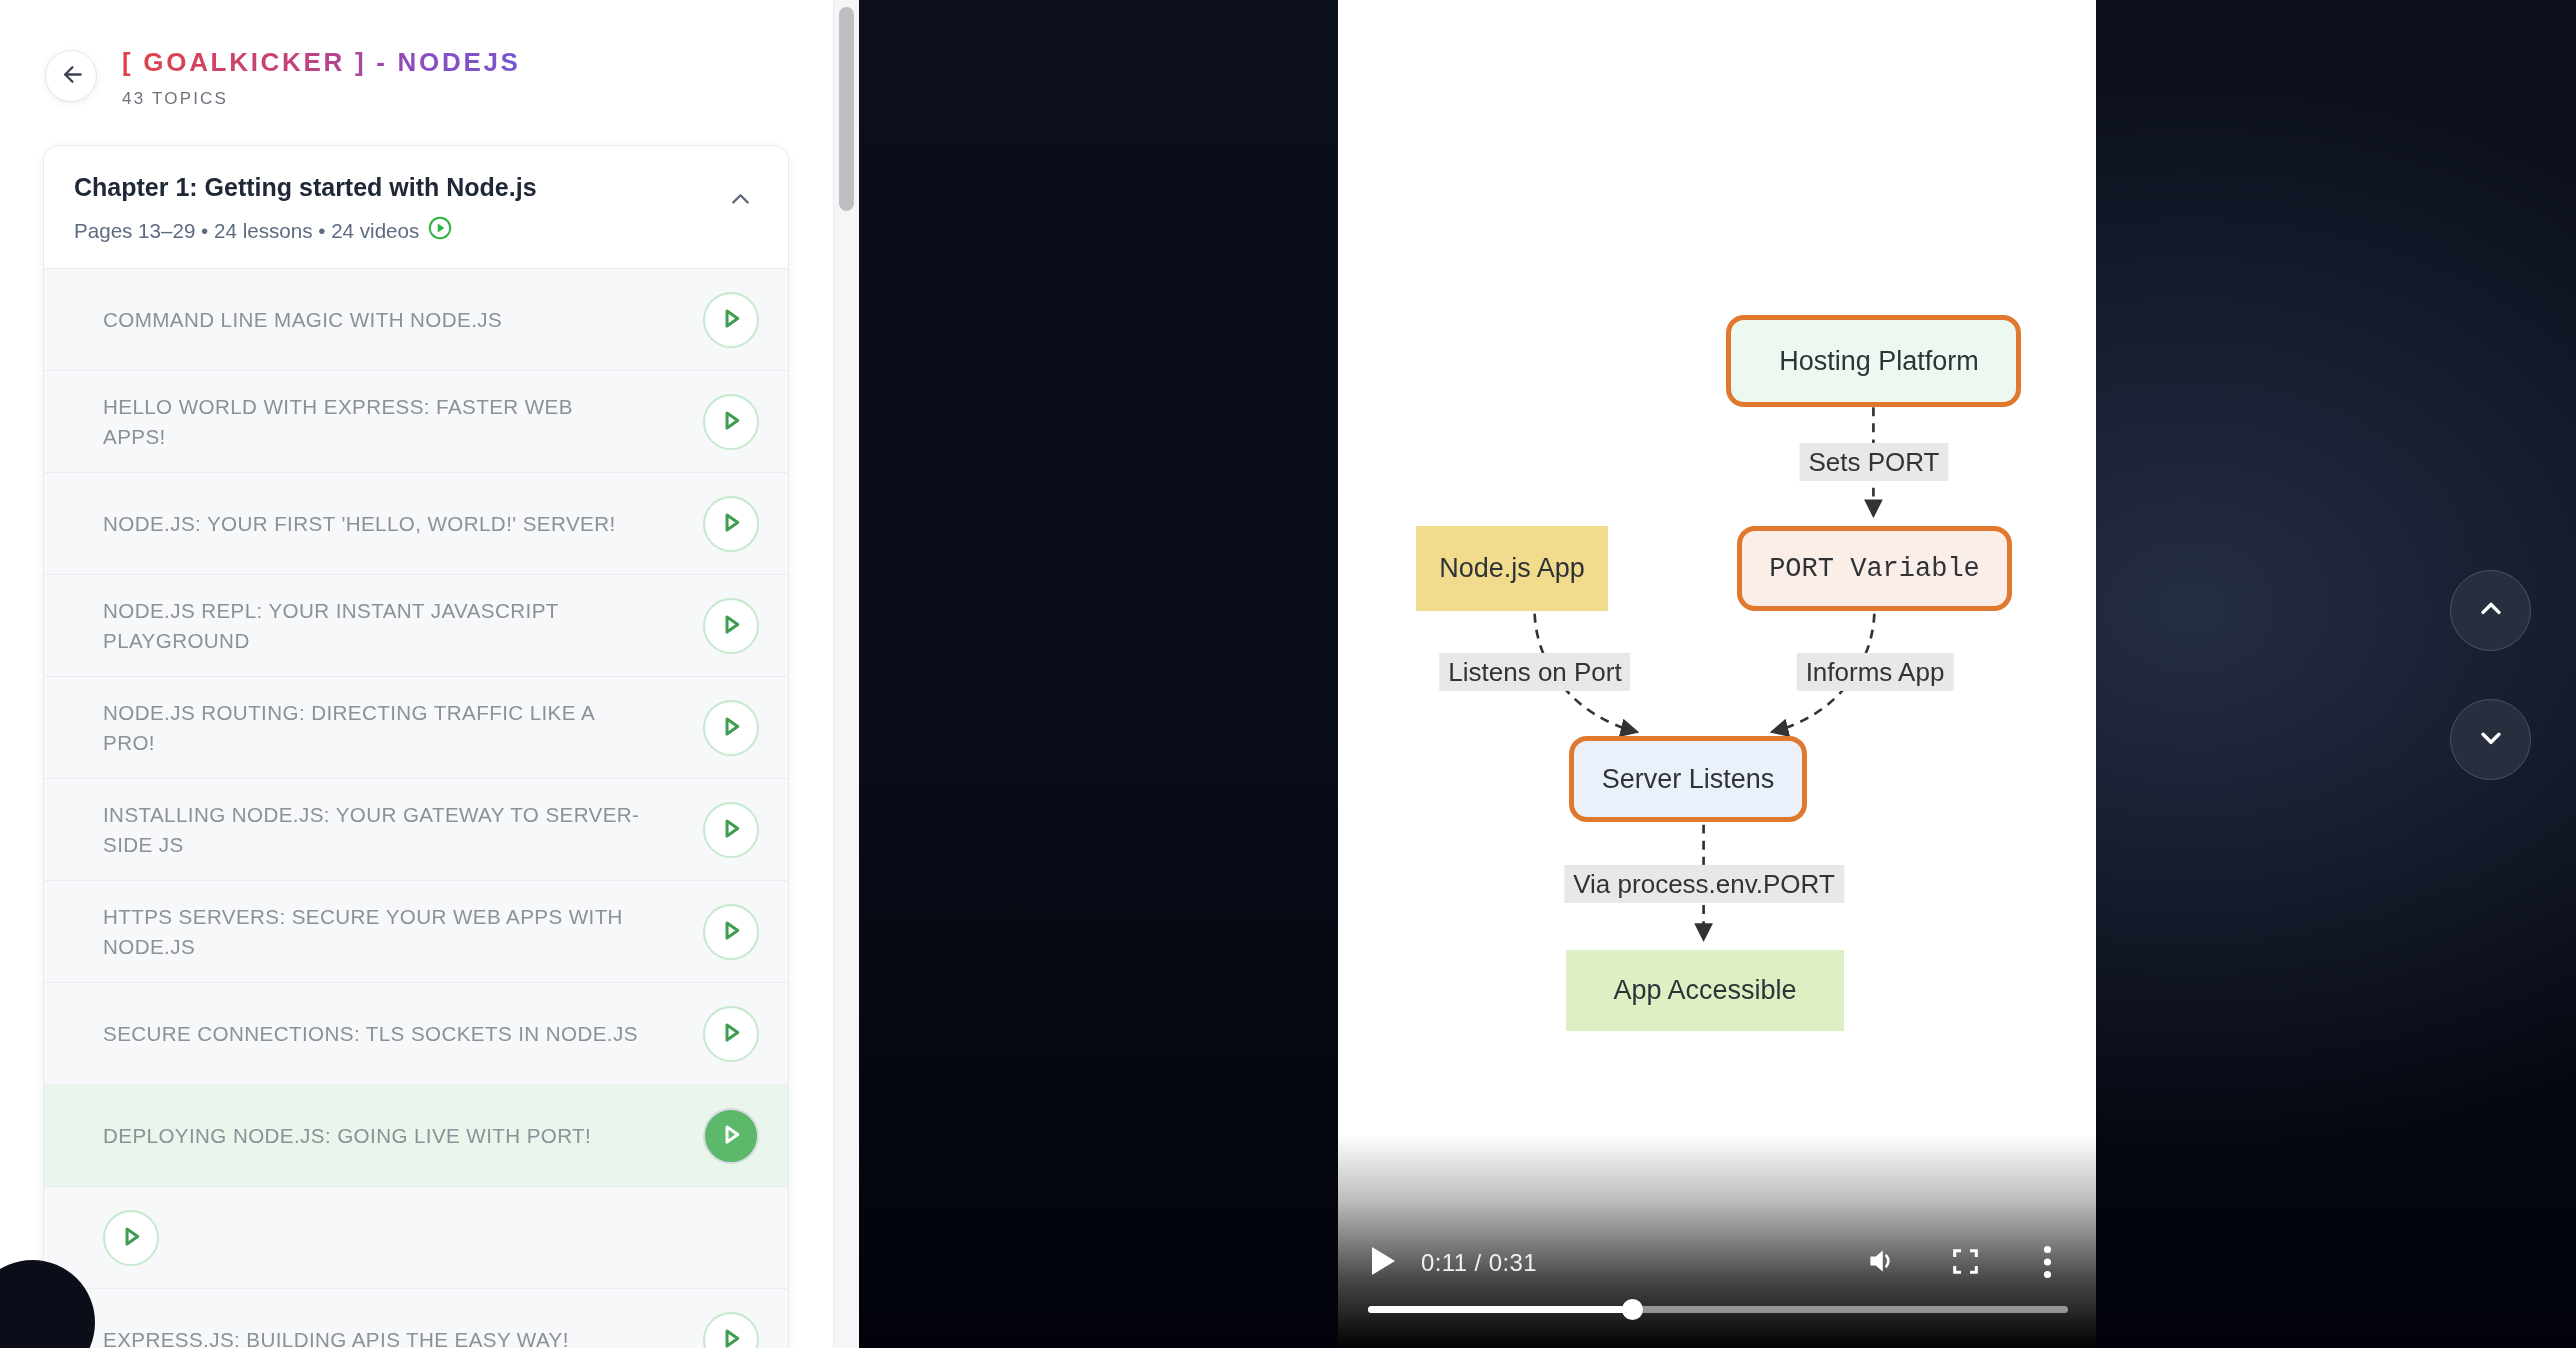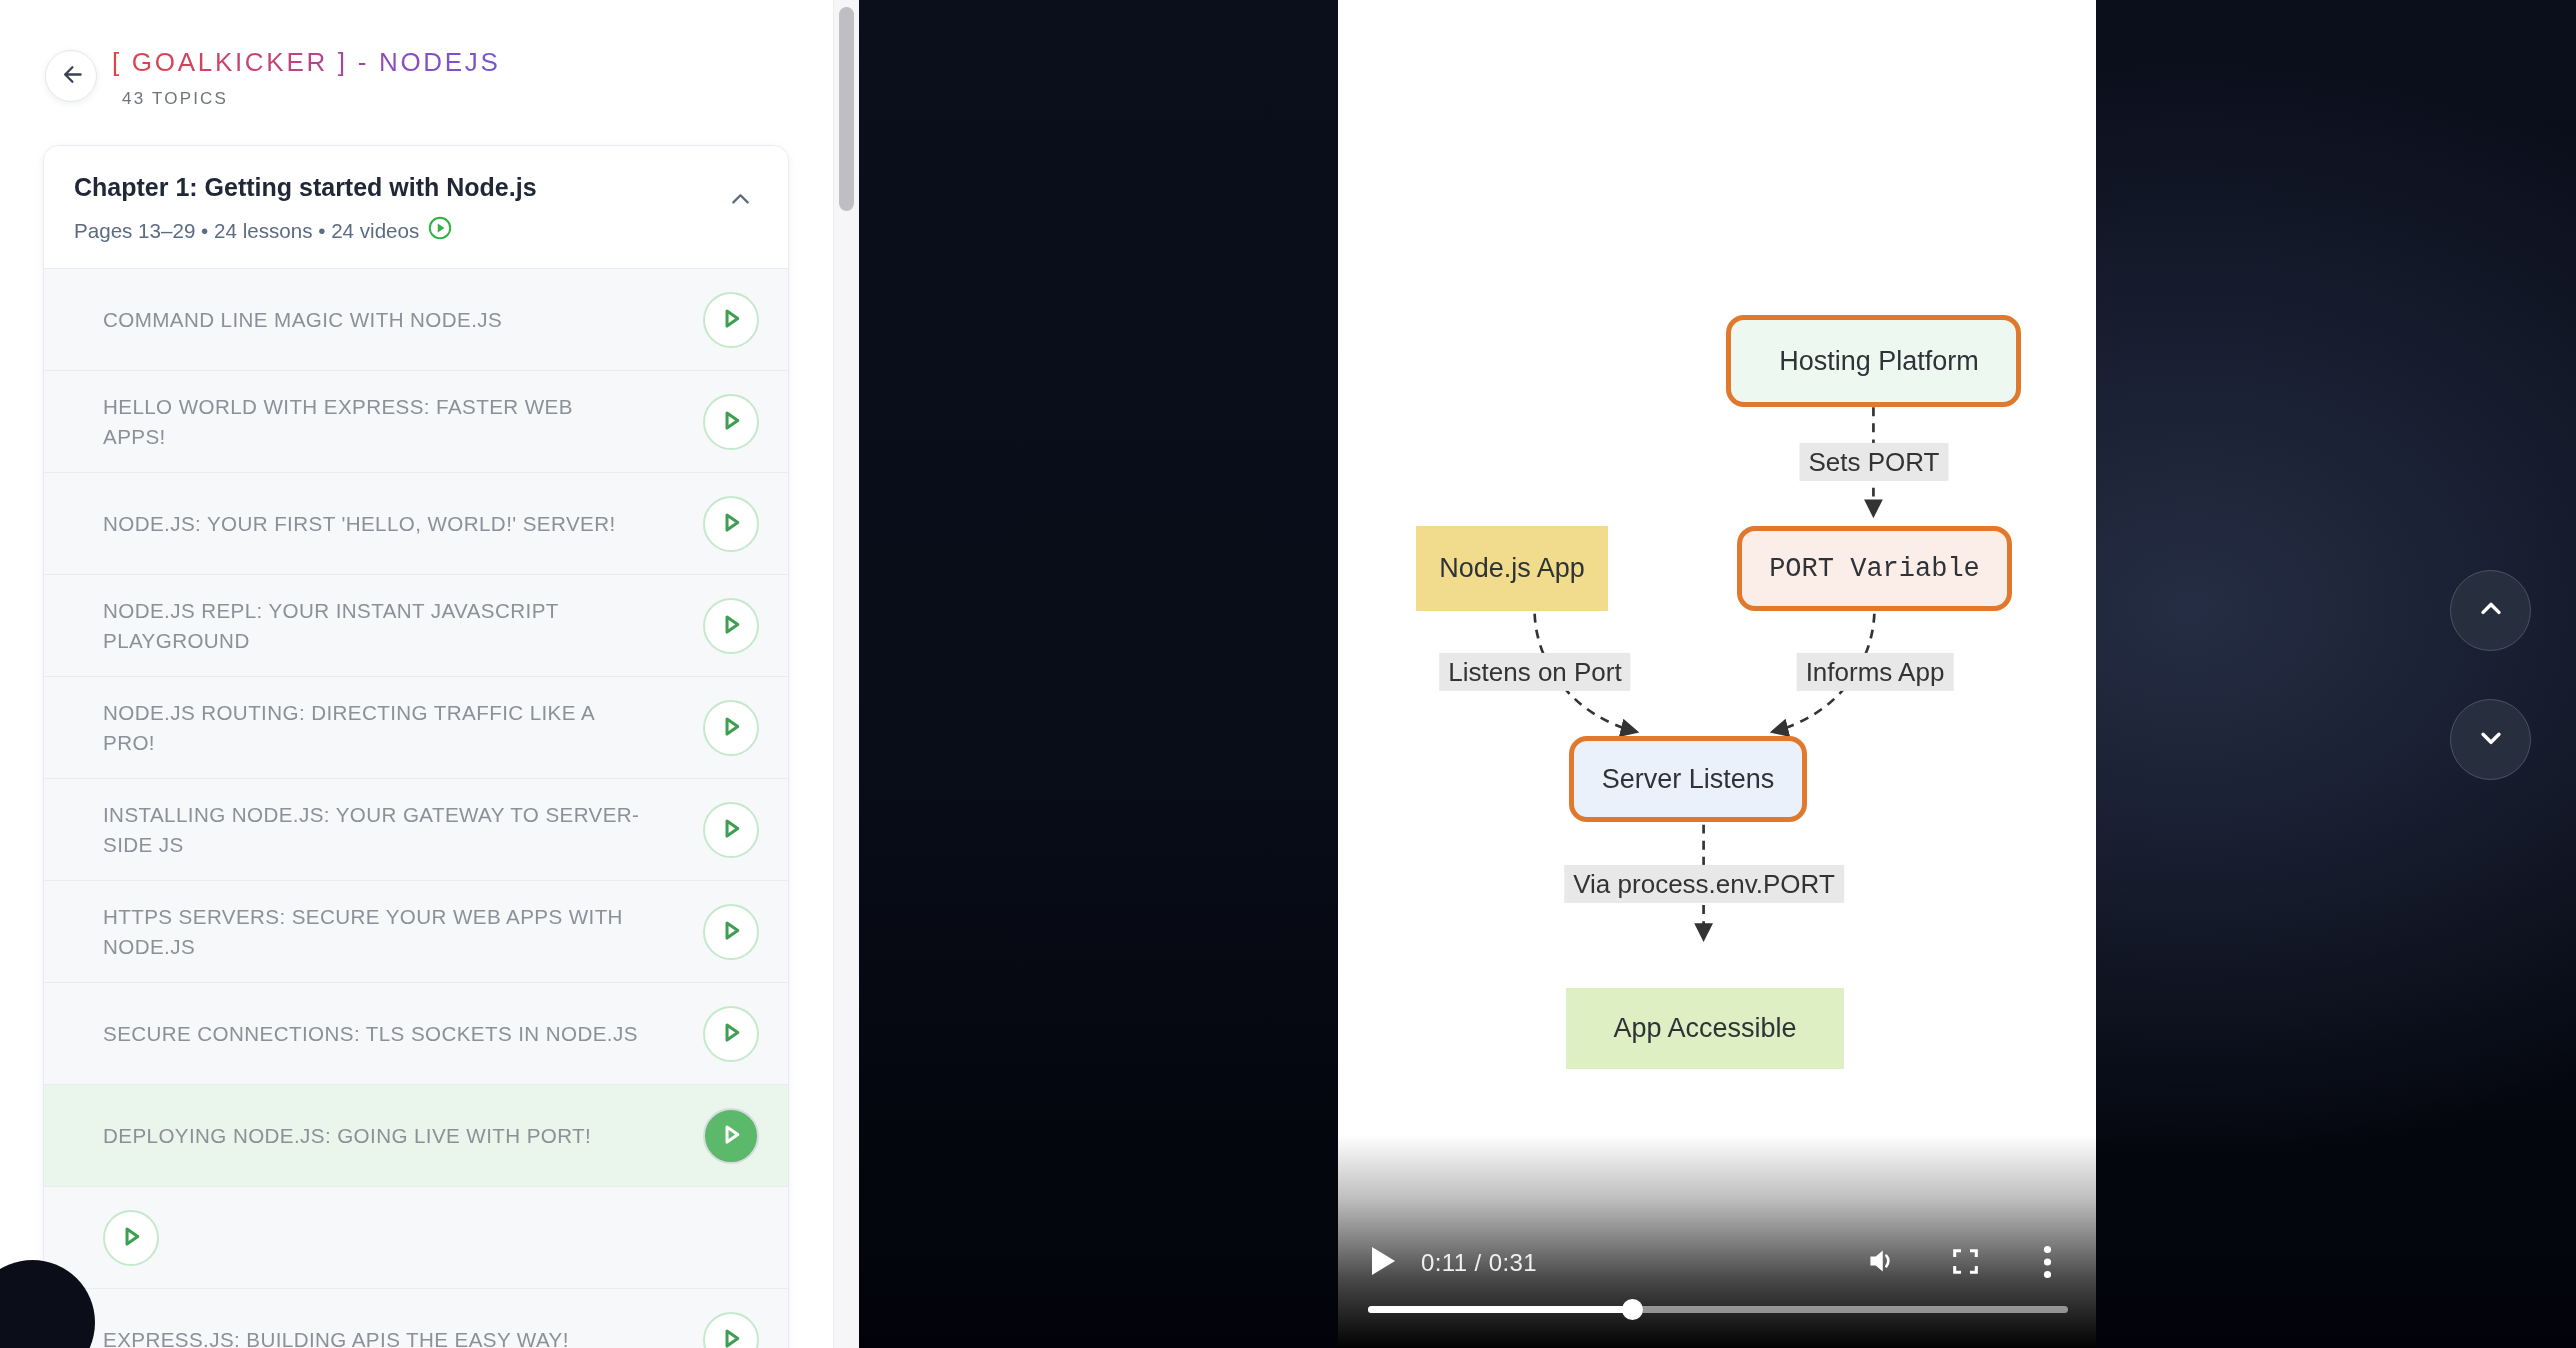--- a/index.html
+++ b/index.html
@@ -9,21 +9,21 @@
     background:
       radial-gradient(1163px 894px at 2191px 608px, rgba(42,51,76,0.85) 0%, rgba(13,17,30,0) 62%),
       linear-gradient(180deg, #0b0f1c 0%, #090d18 55%, #02030a 100%);
   }
 
   
   .sidebar { position:absolute; left:0; top:0; width:859px; height:1349px; background:#ffffff; }
   .back-btn { position:absolute; left:45px; top:50px; width:52px; height:52px; border-radius:50%;
     background:#fff; border:1.8px solid #e3e7f1; box-shadow:0 1.8px 7.2px rgba(40,50,80,0.08);
     display:flex; align-items:center; justify-content:center; cursor:pointer; }
-  .course-title { position:absolute; left:112px; top:47px; font-size:26px; font-weight:normal; letter-spacing:2.7px;
+  .course-title { position:absolute; left:122px; top:47px; font-size:26px; font-weight:bold; letter-spacing:2.7px;
     background:linear-gradient(90deg,#e04345 0%, #c2427c 45%, #8a4cc2 75%, #7457cf 100%);
     -webkit-background-clip:text; background-clip:text; color:transparent; white-space:nowrap;text-align:right; }
   .course-topics { position:absolute; left:122px; top:89px; font-size:17px; letter-spacing:2.2px; color:#6f737b; }
 
   .course-card { position:absolute; left:43px; top:145px; width:746px; height:1234px;
     background:#fff; border:1.8px solid #e7eaf2; border-radius:16px; overflow:hidden;
     box-shadow:0 2.7px 10.7px rgba(30,40,70,0.05); }
 
   .chapter-head { position:relative; padding:27px 81px 23px 30px; background:#fff; }
   .chapter-title { font-size:25px; font-weight:bold; color:#202838; }
@@ -49,21 +49,21 @@
   
   .video { position:absolute; left:1338px; top:0; width:758px; height:1349px; background:#ffffff; overflow:hidden; }
 
   .dnode { position:absolute; display:flex; align-items:center; justify-content:center;
     font-size:27px; color:#2f3337; text-align:center; }
   .dnode.orange { border:5.4px solid #e0792d; border-radius:18px; }
   .fill-mint  { background:#edf8f1; }
   .fill-peach { background:#fbeee8;font-family:Liberation Mono, monospace; }
   .fill-blue  { background:#eaf1fb; }
   .fill-khaki { background:#f0dc8c; }
-  .fill-green { background:#ddefc3;margin-top:38px; }
+  .fill-green { background:#ddefc3; }
 
   .elabel { position:absolute; transform:translate(-50%,-50%); background:#e8e8e8; color:#333;
     font-size:26px; padding:3.6px 9px; white-space:nowrap; }
 
   .edges { position:absolute; left:0; top:0; width:758px; height:1349px; }
 
   .controls { position:absolute; left:0; bottom:0; width:758px; height:215px;
     background:linear-gradient(to bottom, rgba(0,0,0,0) 0%, rgba(0,0,0,0.25) 30%, rgba(0,0,0,0.72) 68%, #000 100%); }
   .ctl-play { position:absolute; left:34px; top:113px; width:0; height:0;
     border-left:23px solid #fff; border-top:14.3px solid transparent; border-bottom:14.3px solid transparent; cursor:pointer; }

